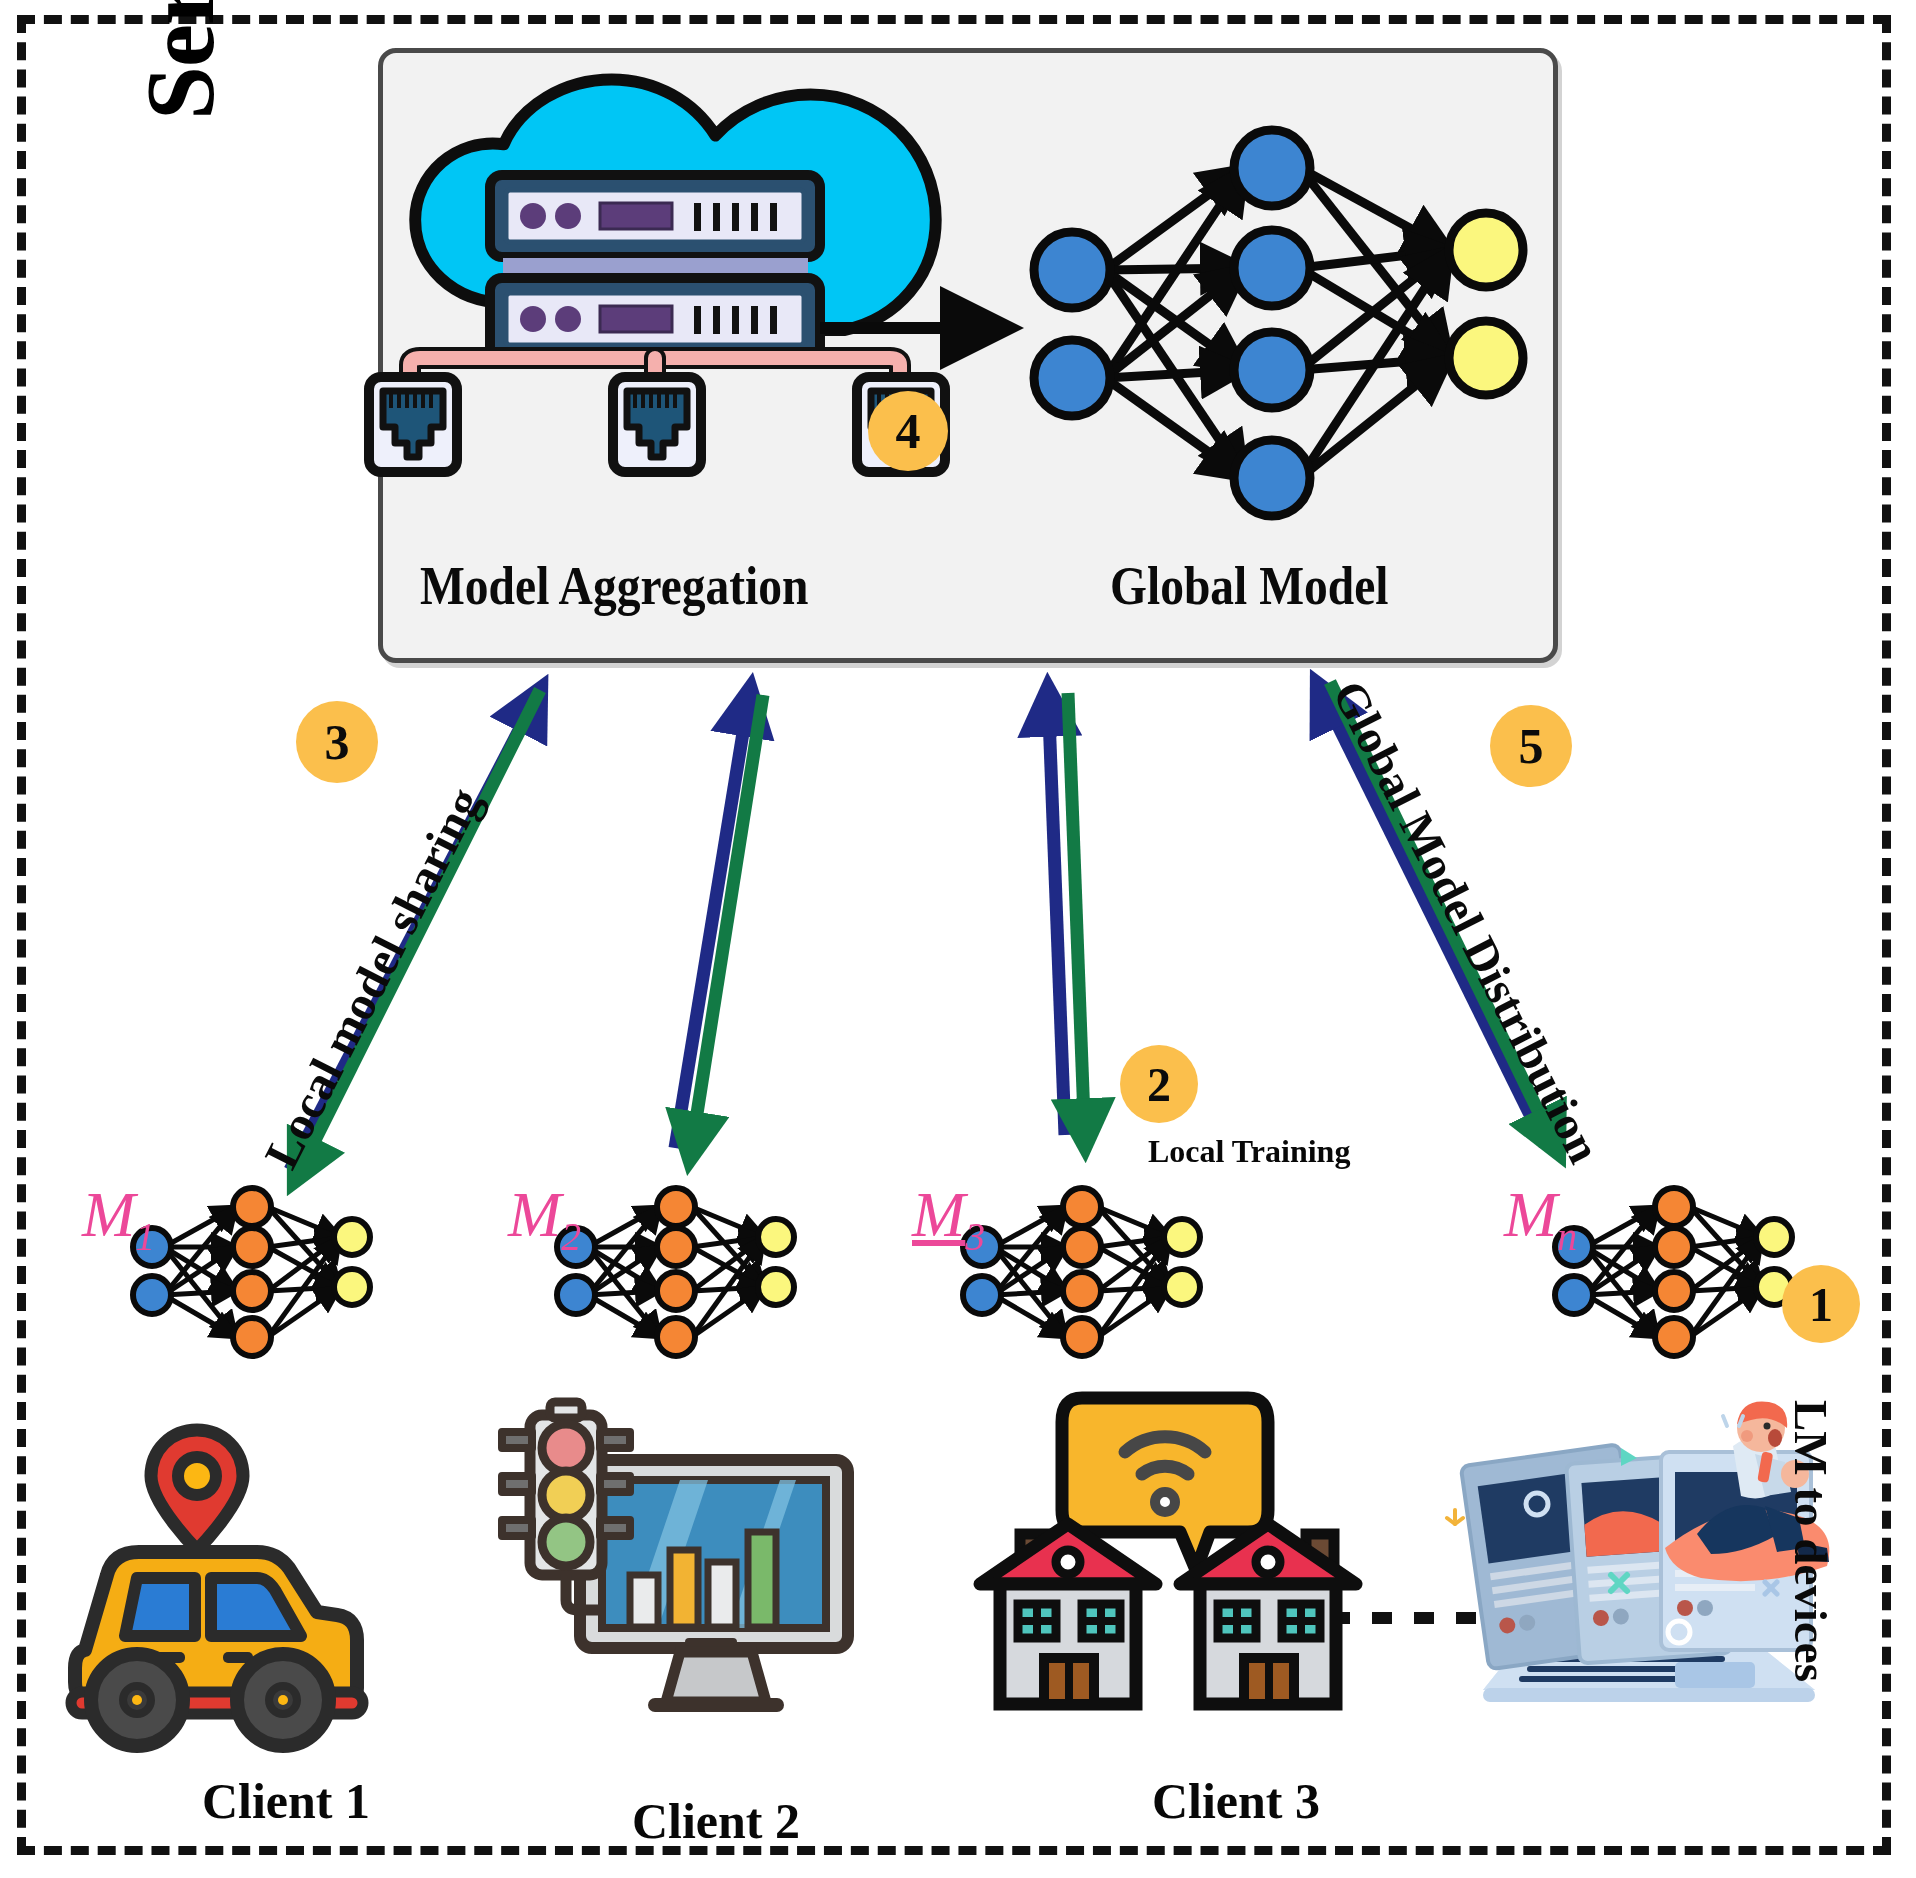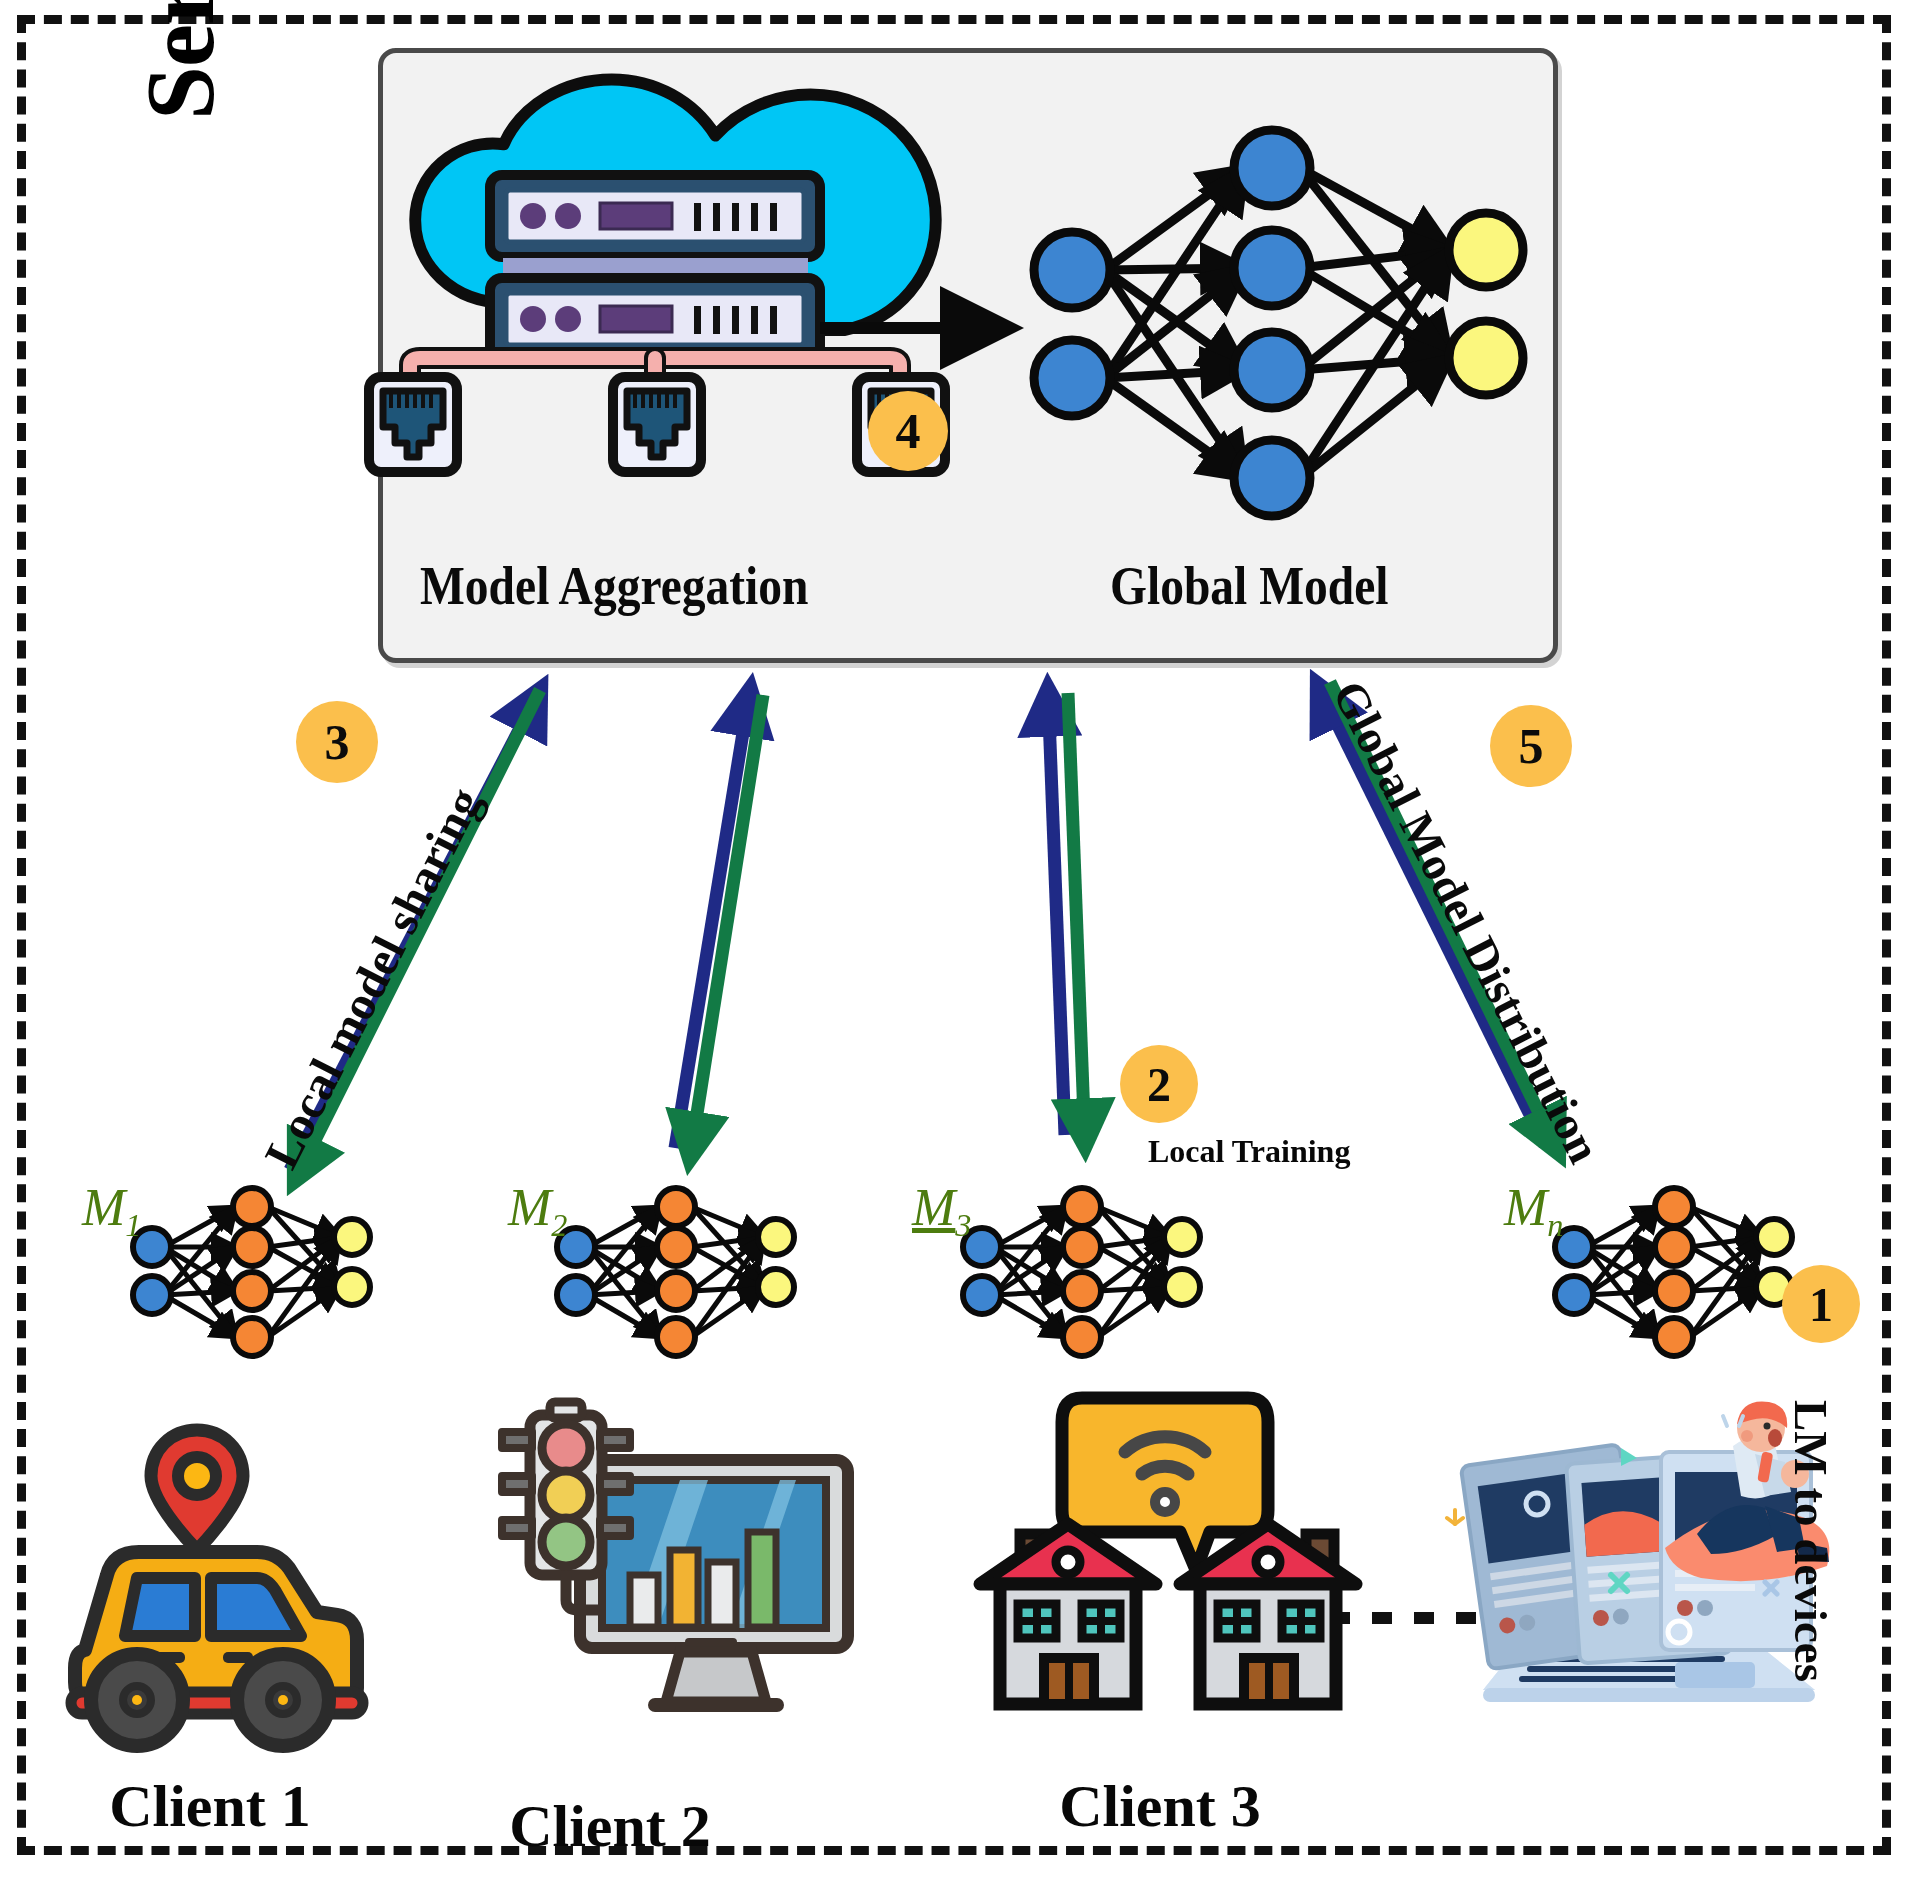--- a/index.html
+++ b/index.html
@@ -47,25 +47,25 @@
 
   
   .rot-cap{
     position:absolute;white-space:nowrap;color:#0a0a0a;font-weight:700;
     font-family:"Liberation Serif",serif;
     transform-origin:left top;
   }
 
   
   .client-name{
-    position:absolute;text-align:center;font-size:60px;font-weight:700;
+    position:absolute;text-align:right;font-size:50px;font-weight:700;
     color:#080808;white-space:nowrap;font-family:"Liberation Serif",serif;
   }
   .m-label{
-    position:absolute;font-size:52px;color:#4d7c0f;font-style:italic;
+    position:absolute;font-size:64px;color:#ec4899;font-style:italic;
     font-family:"Liberation Serif",serif;white-space:nowrap;
   }
   .m-label sub{font-size:.62em;font-style:italic;}
 
   .plain-cap{
     position:absolute;white-space:nowrap;font-weight:700;color:#080808;
     font-family:"Liberation Serif",serif;
   }
 </style>
 </head>

